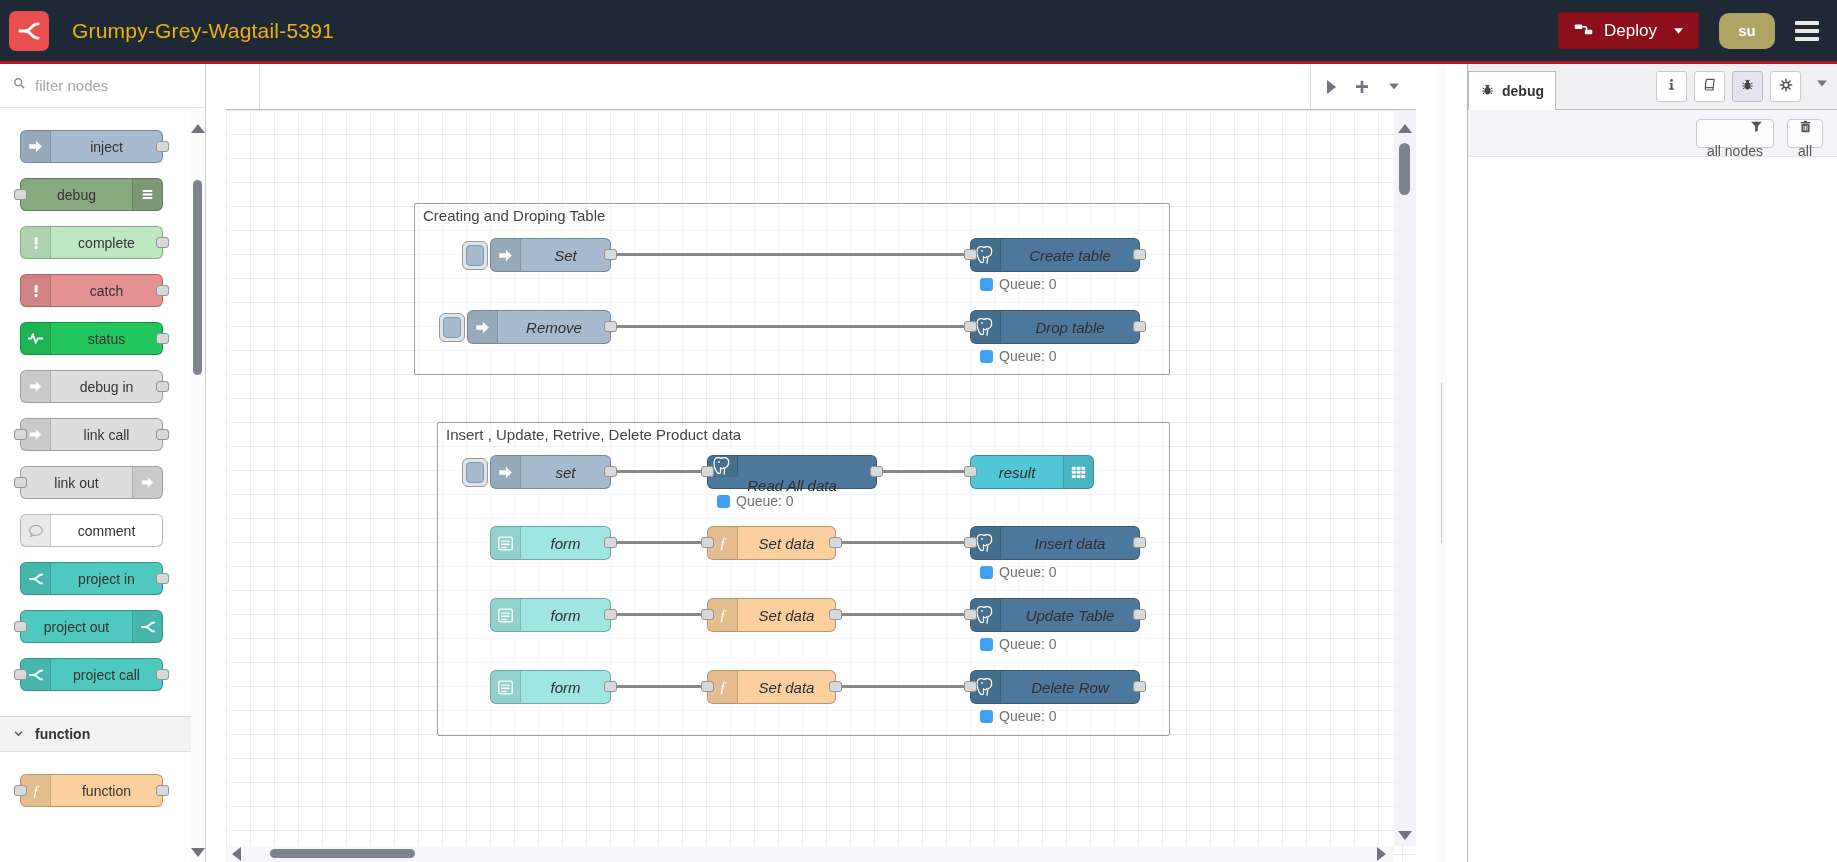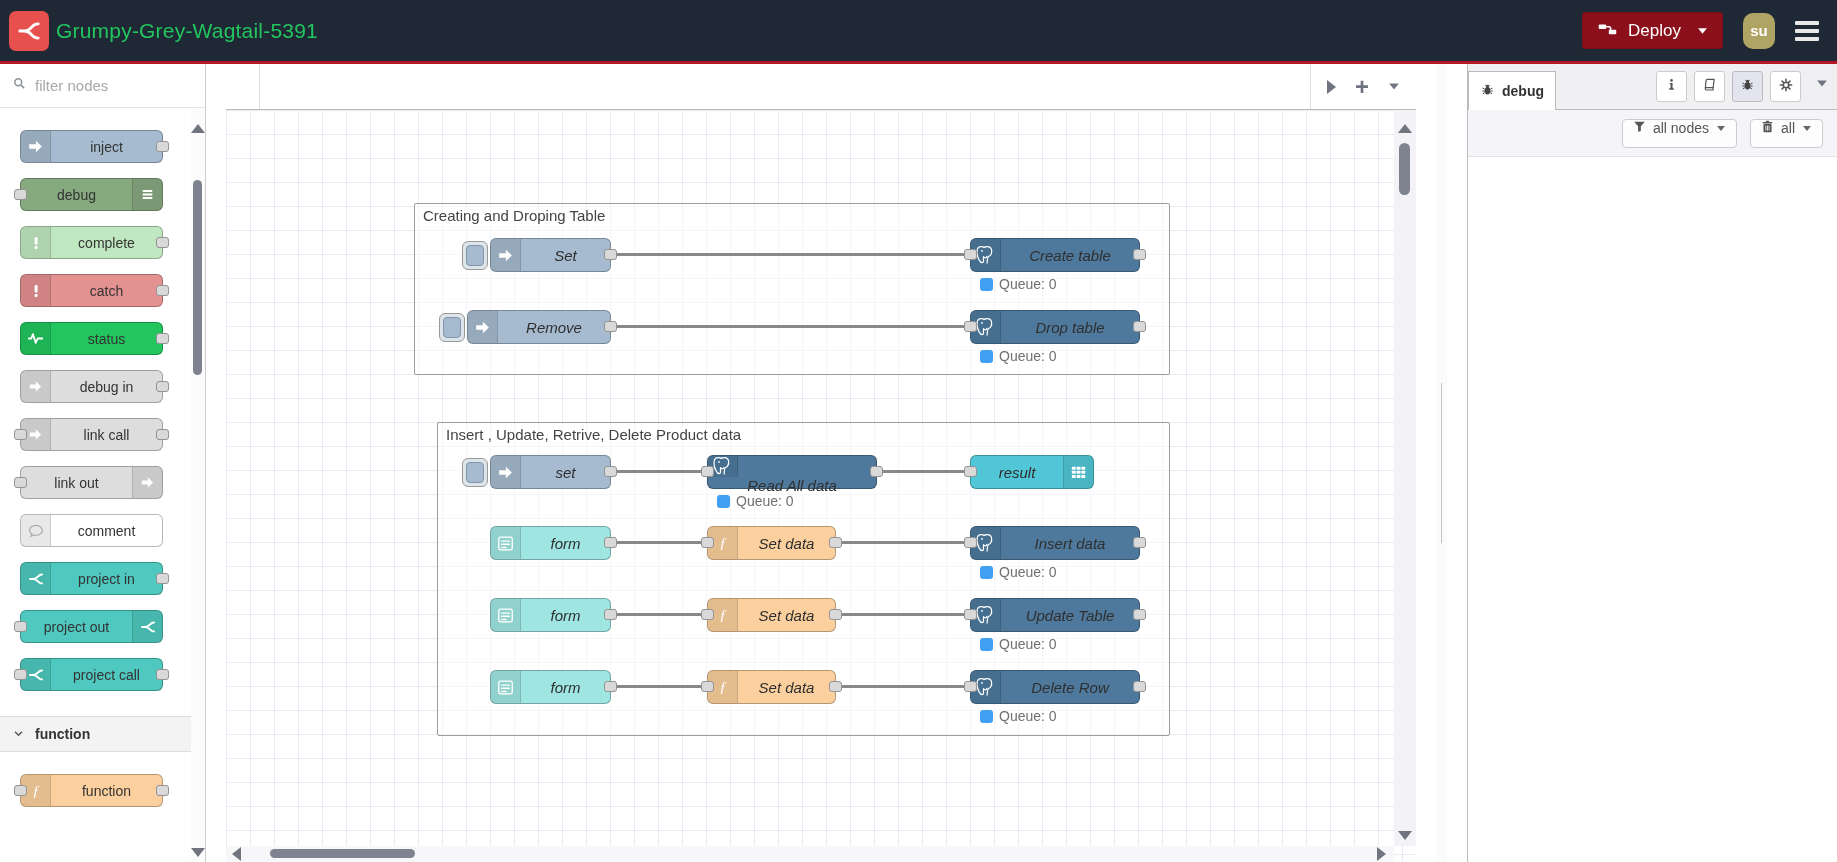--- a/index.html
+++ b/index.html
@@ -1,24 +1,24 @@
 <!DOCTYPE html>
 <html><head>
 <meta charset="utf-8">
 <style>
   * { box-sizing: border-box; margin: 0; padding: 0; }
   html,body { width:1837px; height:862px; overflow:hidden; font-family:"Liberation Sans", sans-serif; background:#fff; }
 
   
   #header { height:61px; background:#1f2936; display:flex; align-items:center; color:#eee; }
   #logo { width:40px; height:40px; margin-left:9px; background:#e8504e; border-radius:7px; display:flex; align-items:center; justify-content:center; }
-  #app-title { margin-left:7px; font-size:21px; color:#22c55e; letter-spacing:.2px; }
+  #app-title { margin-left:23px; font-size:21px; color:#eab308; letter-spacing:.2px; }
   #header-right { margin-left:auto; display:flex; align-items:center; gap:20px; padding-right:18px; }
   #deploy-btn { background:#8C101C; border:1px solid #7a0e19; border-radius:3px; height:37px; display:flex; align-items:center; gap:10px; padding:0 14px; color:#fff; font-size:17px; cursor:pointer; }
-  #avatar { width:32px; height:36px; border-radius:10px; background:#b0a464; color:#fff; font-weight:bold; font-size:15px; display:flex; align-items:center; justify-content:center; }
+  #avatar { width:56px; height:36px; border-radius:10px; background:#b0a464; color:#fff; font-weight:bold; font-size:15px; display:flex; align-items:center; justify-content:center; }
   #hamburger { display:flex; flex-direction:column; gap:4px; cursor:pointer; }
   #hamburger span { width:24px; height:4px; background:#e8e8e8; border-radius:1px; }
   #red-line { height:3px; background:#b31724; }
 
   
   #app { display:flex; height:798px;gap:20px; }
 
   
   #palette { width:206px; background:#fff; border-right:1px solid #ccc; position:relative; overflow:hidden; }
   #palette-search { height:44px; border-bottom:1px solid #e4e4e4; display:flex; align-items:center; gap:8px; padding-left:12px; }
@@ -82,21 +82,21 @@
 
   
   #sidebar { width:370px; border-left:1px solid #bbb; display:flex; flex-direction:column; background:#fff; }
   #sidebar-tabs { height:46px; background:#f0f0f3; border-bottom:1px solid #bbb; position:relative; display:flex; align-items:flex-end; }
   #sidebar-tab-debug { height:39px; width:88px; background:#fff; border:1px solid #bbb; border-bottom:none; margin-bottom:-1px; display:flex; align-items:center; justify-content:center; gap:7px; font-size:14px; font-weight:bold; color:#333; cursor:pointer; }
   #sidebar-toolbar { position:absolute; right:36px; bottom:7px; display:flex; gap:7px; }
   .sb-btn { width:31px; height:31px; background:#fff; border:1px solid #ccc; border-radius:3px; display:flex; align-items:center; justify-content:center; cursor:pointer; }
   .sb-btn.active { background:#e4e4f0; border-color:#bbb; }
   #sidebar-caret { position:absolute; right:9px; bottom:16px; cursor:pointer; }
   #debug-toolbar { height:47px; background:#f4f4f9; border-bottom:1px solid #e3e3e3; display:flex; align-items:center; justify-content:flex-end; gap:13px; padding-right:14px; }
-  .dd-btn { height:29px; border:1px solid #ccc; border-radius:4px; background:#fdfdfe; display:flex; align-items:flex-start; gap:7px; padding:0 10px; font-size:14px; color:#555; cursor:pointer; }
+  .dd-btn { height:29px; border:1px solid #ccc; border-radius:4px; background:#fdfdfe; display:flex; align-items:flex-end; gap:7px; padding:0 10px; font-size:14px; color:#555; cursor:pointer;flex-direction:column; }
   #debug-body { flex:1; background:#fff; }
 </style>
 </head>
 <body>
 
 <div id="header">
   <div id="logo">
     <svg width="26" height="26" viewBox="0 0 24 24">
         <g fill="none" stroke="#fff" stroke-width="2.6" stroke-linecap="round">
           <path d="M20.5 5.5C13 5.5 15.5 12 7.5 12M20.5 18.5C13 18.5 15.5 12 7.5 12M7.5 12H3.5"></path>

